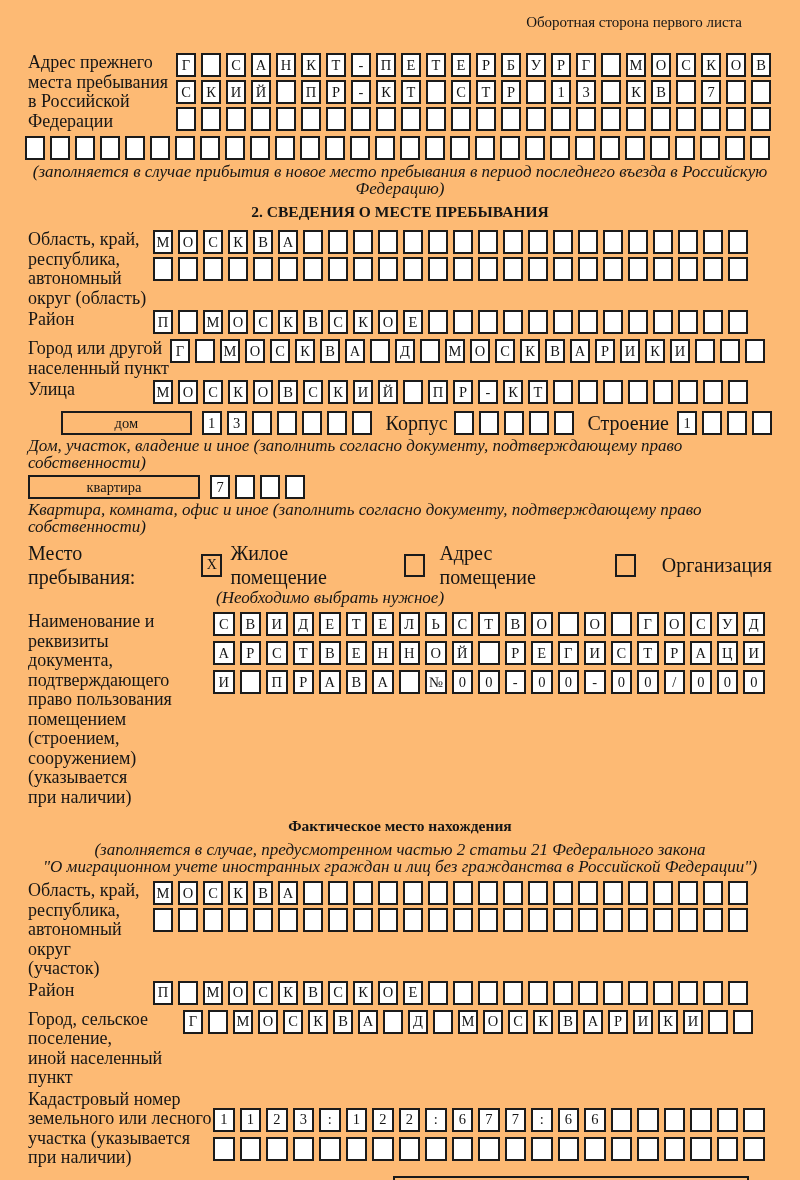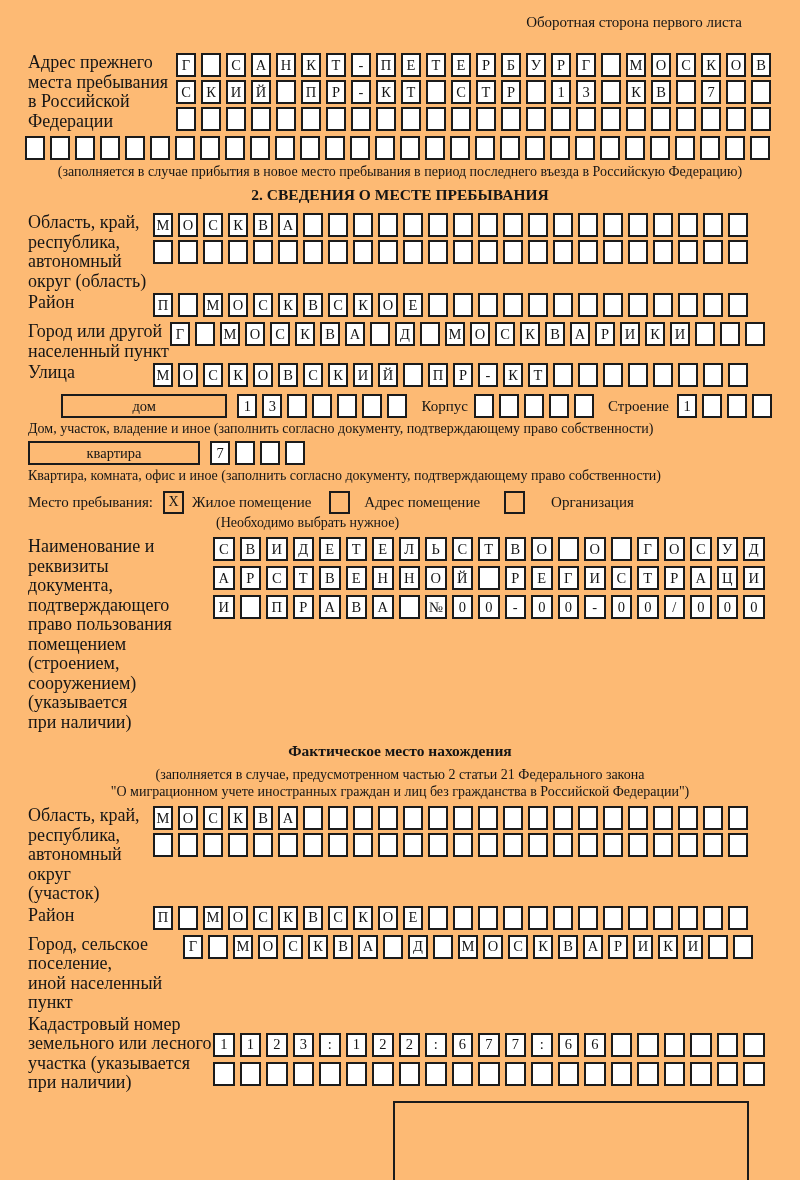--- a/index.html
+++ b/index.html
@@ -21,29 +21,29 @@
 
   .rows { flex:1; }
   .row { display:flex; gap:5px; margin-bottom:3px; }
   .cell {
     width:20px; min-width:20px; height:24px; box-sizing:border-box;
     border:2px solid #1b1b1b; display:flex; align-items:center; justify-content:center;
     font-size:14.5px; background:#fff;
   }
   .wrow .cell { width:21.5px; min-width:21.5px; }
 
-  .note { font-size:14px; line-height:17px; }
+  .note { font-size:17px; line-height:17px;font-style:italic; }
   .center { text-align:center; }
   .section-title { text-align:center; font-weight:bold; font-size:15.5px; margin:6px 0 9px 0; }
 
   .labelbox {
     border:2px solid #1b1b1b; height:24px; box-sizing:border-box;
     display:flex; align-items:center; justify-content:center; font-size:14.5px;
   }
-  .inline-label { font-size:15px; line-height:24px; }
+  .inline-label { font-size:20px; line-height:24px; }
 
   .checkbox {
     width:21px; min-width:21px; height:23px; box-sizing:border-box;
     border:2px solid #1b1b1b; display:flex; align-items:center; justify-content:center;
     font-size:14px;
   }
   .stay-row { display:flex; align-items:center; margin-top:6px; }
 
   .mb2 { margin-bottom:2px; } .mb4 { margin-bottom:4px; } .mb6 { margin-bottom:6px; }
 

